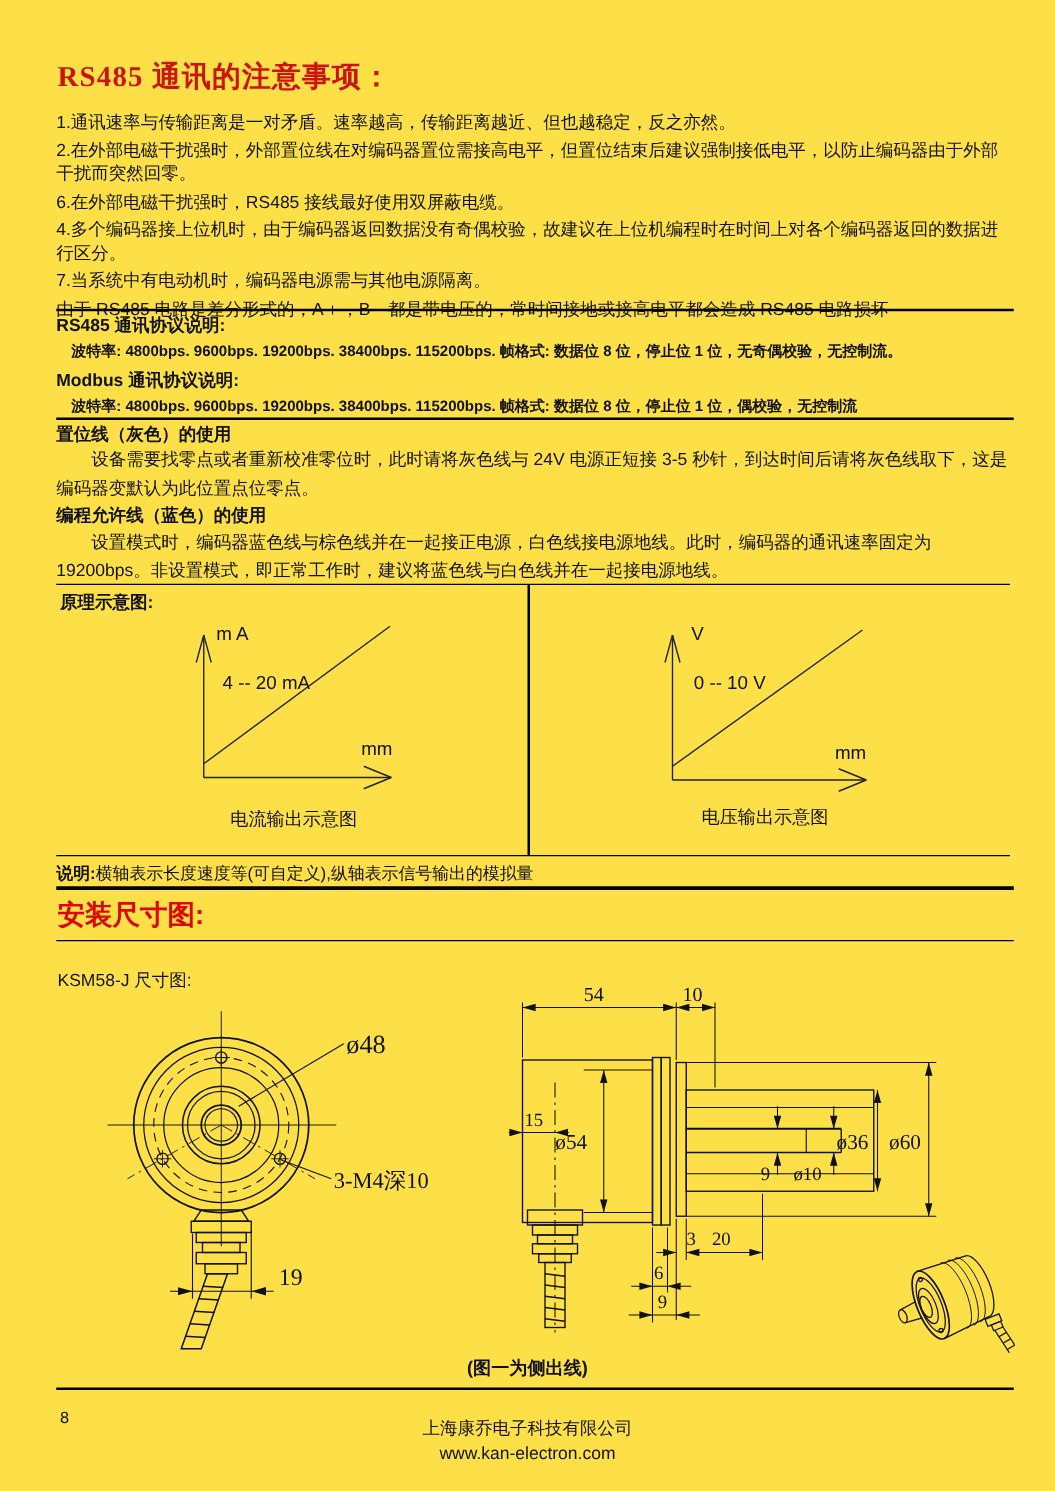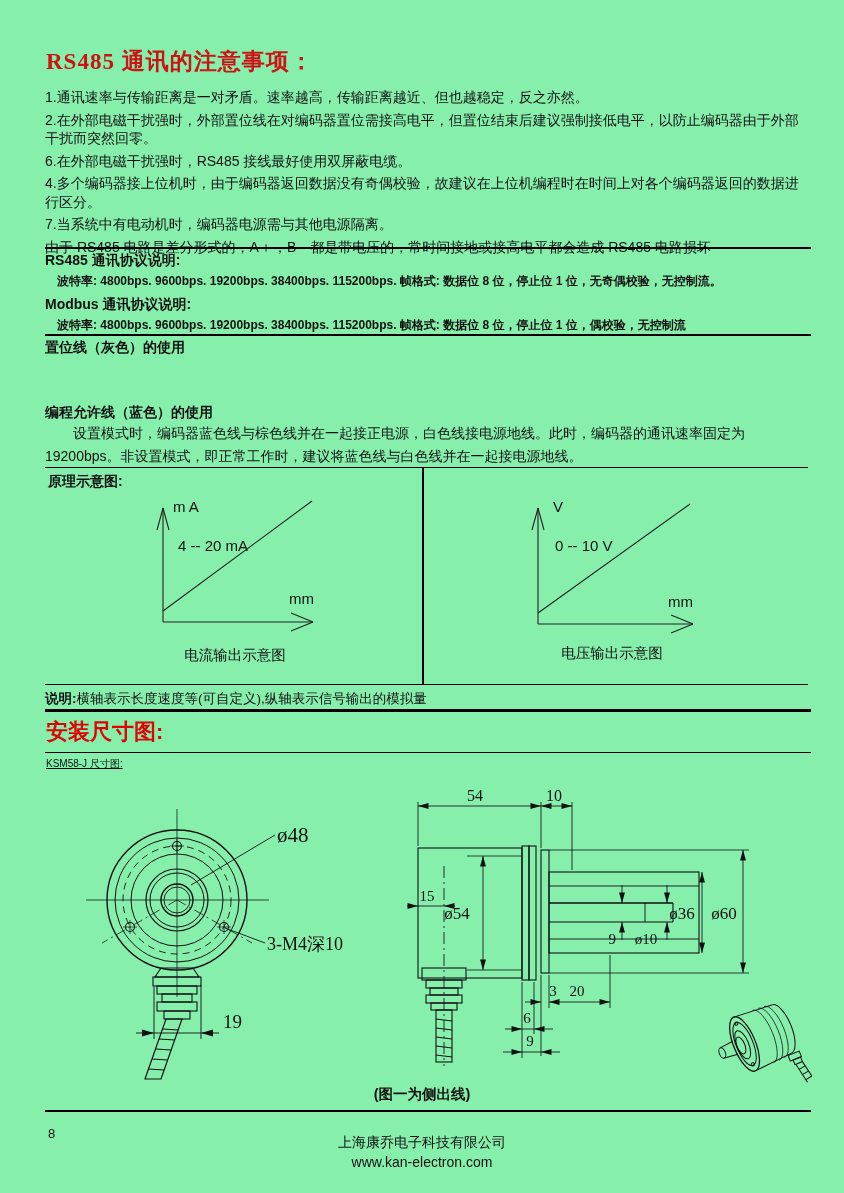--- a/index.html
+++ b/index.html
@@ -1,35 +1,35 @@
 <!DOCTYPE html>
 <html><head>
 <meta charset="utf-8">
 <style>
   html,body{margin:0;padding:0;background:#888;}
-  .page{position:relative;width:844px;height:1193px;background:#86efac;margin:0 auto;
+  .page{position:relative;width:844px;height:1193px;background:#fde047;margin:0 auto;
         font-family:"Liberation Sans",sans-serif;color:#111;overflow:hidden;}
   .abs{position:absolute;}
   .title{position:absolute;left:46px;top:46px;margin:0;font-family:"Liberation Serif",serif;
          font-weight:700;font-size:23px;letter-spacing:1px;color:#cc1414;}
   .notes{position:absolute;left:45px;top:84px;width:766px;font-size:14px;}
   .notes p{margin:4px 0;line-height:18.5px;}
   .rule{position:absolute;left:45px;width:766px;background:#000;height:1.5px;}
   .b{font-weight:700;}
   .line14{position:absolute;left:45px;width:766px;font-size:14px;white-space:nowrap;}
   .line135{position:absolute;left:45px;width:770px;font-size:12px;white-space:nowrap;font-weight:700;}
   .body2{position:absolute;left:45px;width:766px;font-size:14px;line-height:22.5px;text-indent:2em;}
   .panel{position:absolute;left:45px;top:467px;width:763px;height:216px;
          border-top:1.6px solid #000;border-bottom:1.6px solid #000;}
   .vdiv{position:absolute;left:377px;top:0;width:1.5px;height:216px;background:#000;}
   .panel-head{position:absolute;left:3px;top:5px;font-size:14px;font-weight:700;}
   .note-row{position:absolute;left:45px;top:690px;width:766px;font-size:13.5px;}
   .rule-thick{position:absolute;left:45px;width:766px;height:2.6px;background:#000;}
   .red-head{position:absolute;left:46px;top:717px;margin:0;font-size:22px;font-weight:700;color:#e00505;}
-  .model{position:absolute;left:46px;top:757px;font-size:10px;text-decoration:underline;}
+  .model{position:absolute;left:46px;top:776px;font-size:14px;}
   .caption{position:absolute;left:0;right:0;top:1085px;text-align:center;font-size:14.5px;font-weight:700;}
   .pagenum{position:absolute;left:48px;top:1126px;font-size:13px;}
   .f-center{position:absolute;left:0;right:0;text-align:center;font-size:14px;}
   svg text{fill:#111;}
   .dimtxt{font-family:"Liberation Serif",serif;}
 </style>
 </head>
 <body>
 
 <div class="page">
@@ -48,20 +48,21 @@
   <div class="rule" style="top:247px"></div>
 
   <div class="line14 b" style="top:252px">RS485 通讯协议说明:</div>
   <div class="line135" style="top:273px;left:57px">波特率: 4800bps. 9600bps. 19200bps. 38400bps. 115200bps. 帧格式: 数据位 8 位，停止位 1 位，无奇偶校验，无控制流。</div>
   <div class="line14 b" style="top:296px">Modbus 通讯协议说明:</div>
   <div class="line135" style="top:317px;left:57px">波特率:  4800bps. 9600bps. 19200bps. 38400bps. 115200bps.     帧格式: 数据位 8 位，停止位 1 位，偶校验，无控制流</div>
 
   <div class="rule" style="top:334px"></div>
 
   <div class="line14 b" style="top:339px">置位线（灰色）的使用</div>
+  <div class="body2" style="top:356px">设备需要找零点或者重新校准零位时，此时请将灰色线与 24V 电源正短接 3-5 秒针，到达时间后请将灰色线取下，这是编码器变默认为此位置点位零点。</div>
   <div class="line14 b" style="top:404px">编程允许线（蓝色）的使用</div>
   <div class="body2" style="top:422px">设置模式时，编码器蓝色线与棕色线并在一起接正电源，白色线接电源地线。此时，编码器的通讯速率固定为 19200bps。非设置模式，即正常工作时，建议将蓝色线与白色线并在一起接电源地线。</div>
 
   <div class="panel">
     <div class="panel-head">原理示意图:</div>
     <div class="vdiv"></div>
 
     <svg class="abs" style="left:0;top:0" width="377" height="216" viewBox="0 0 377 216">
       <g stroke="#222" stroke-width="1.1" fill="none">
         <line x1="118" y1="40" x2="118" y2="154"></line>

